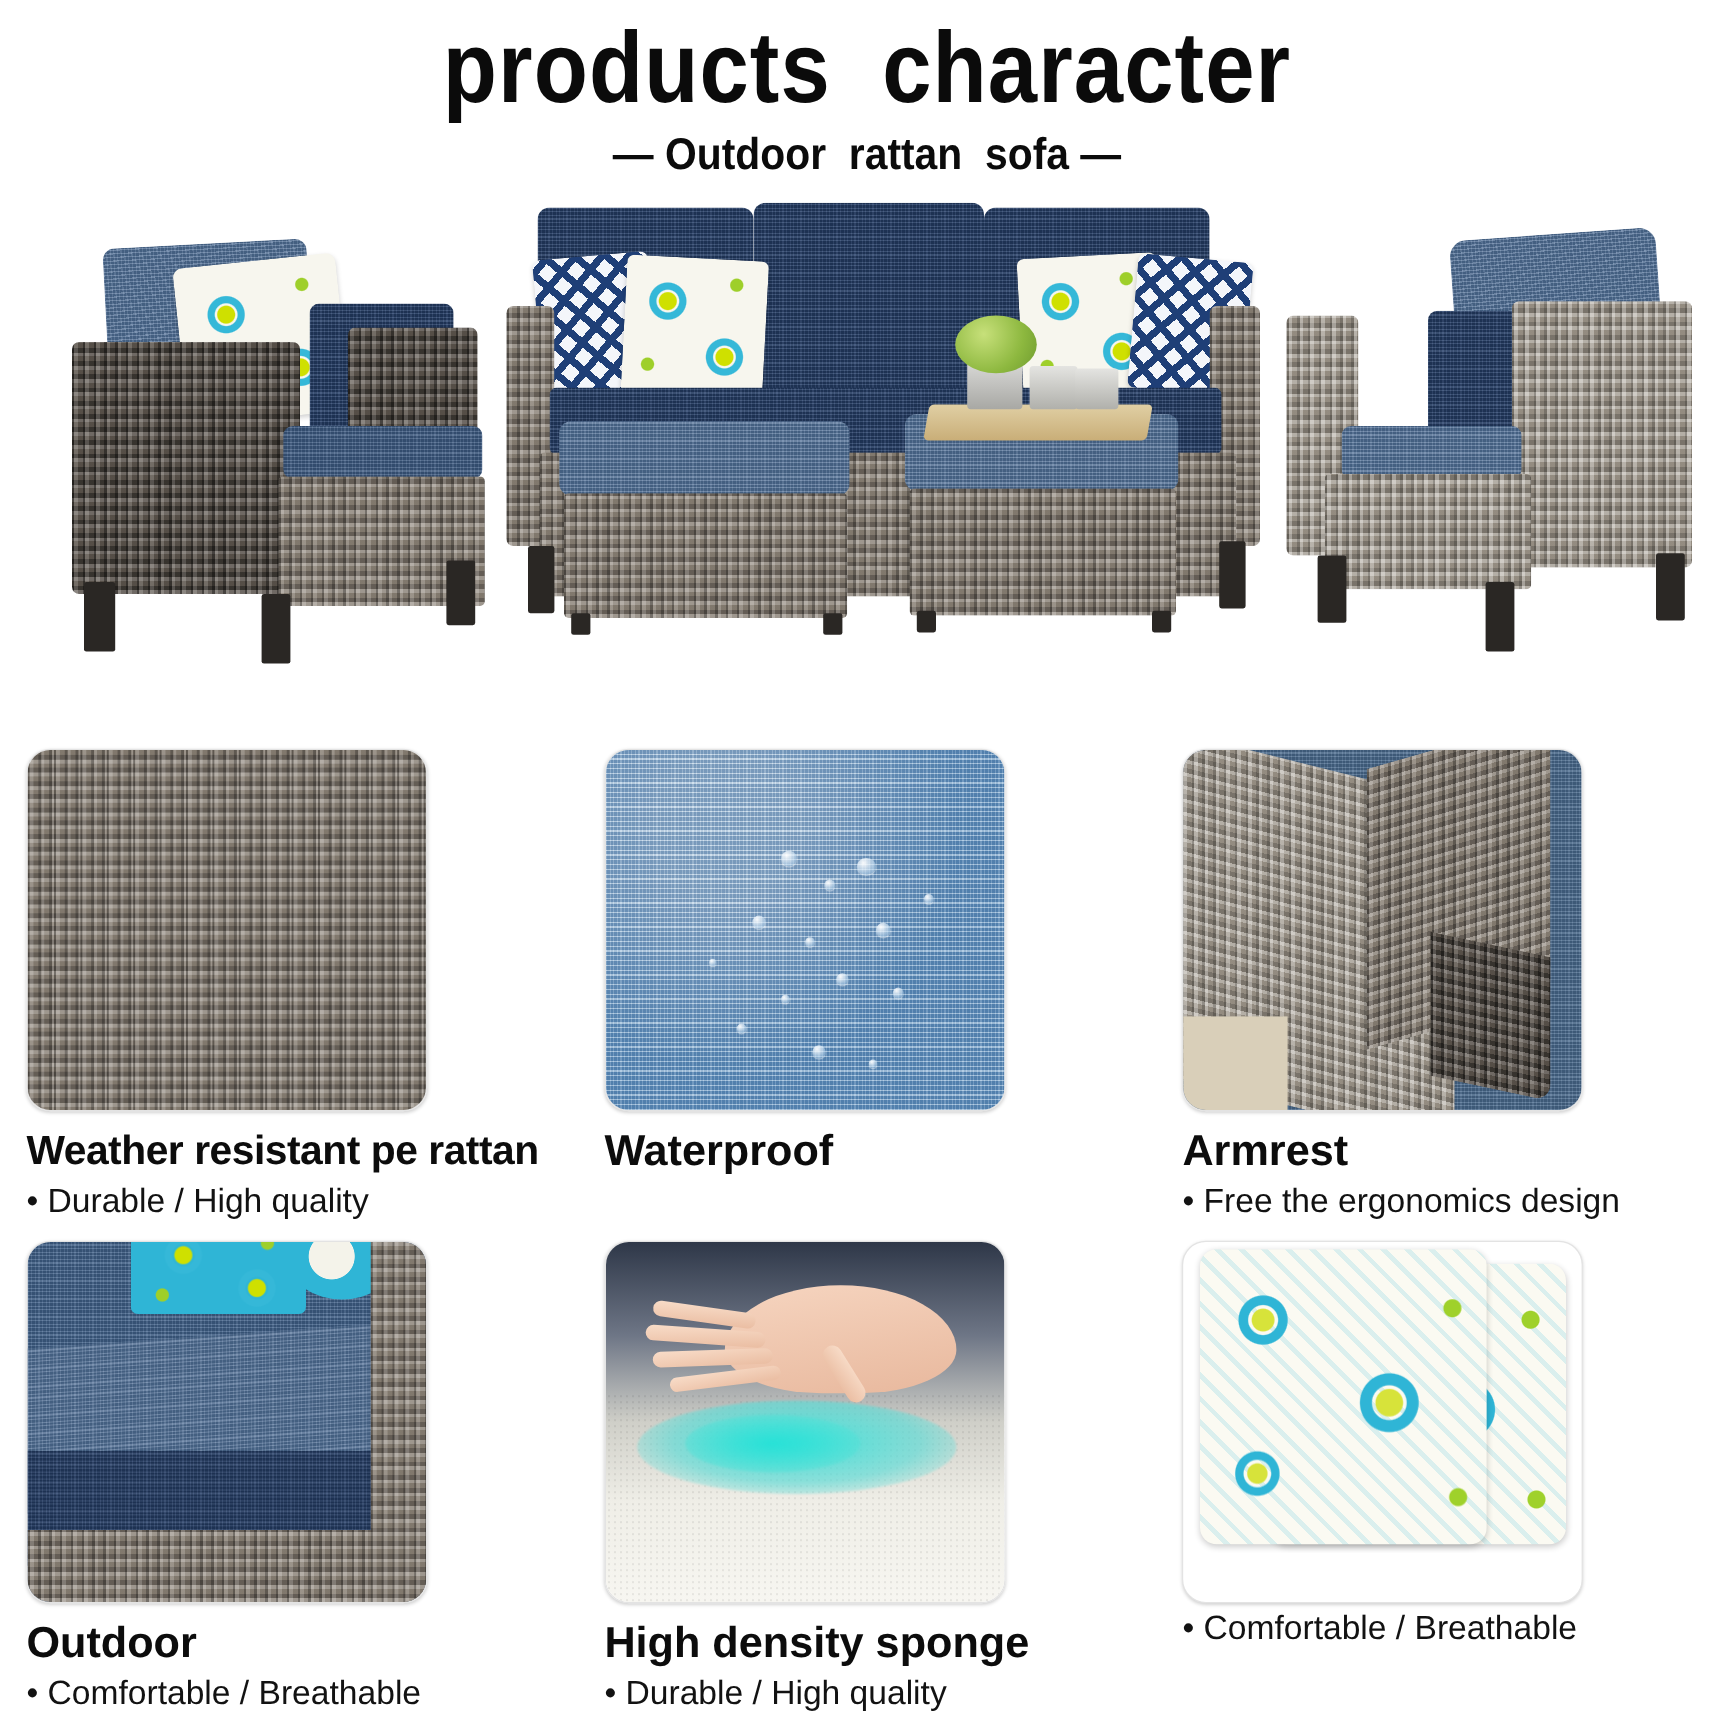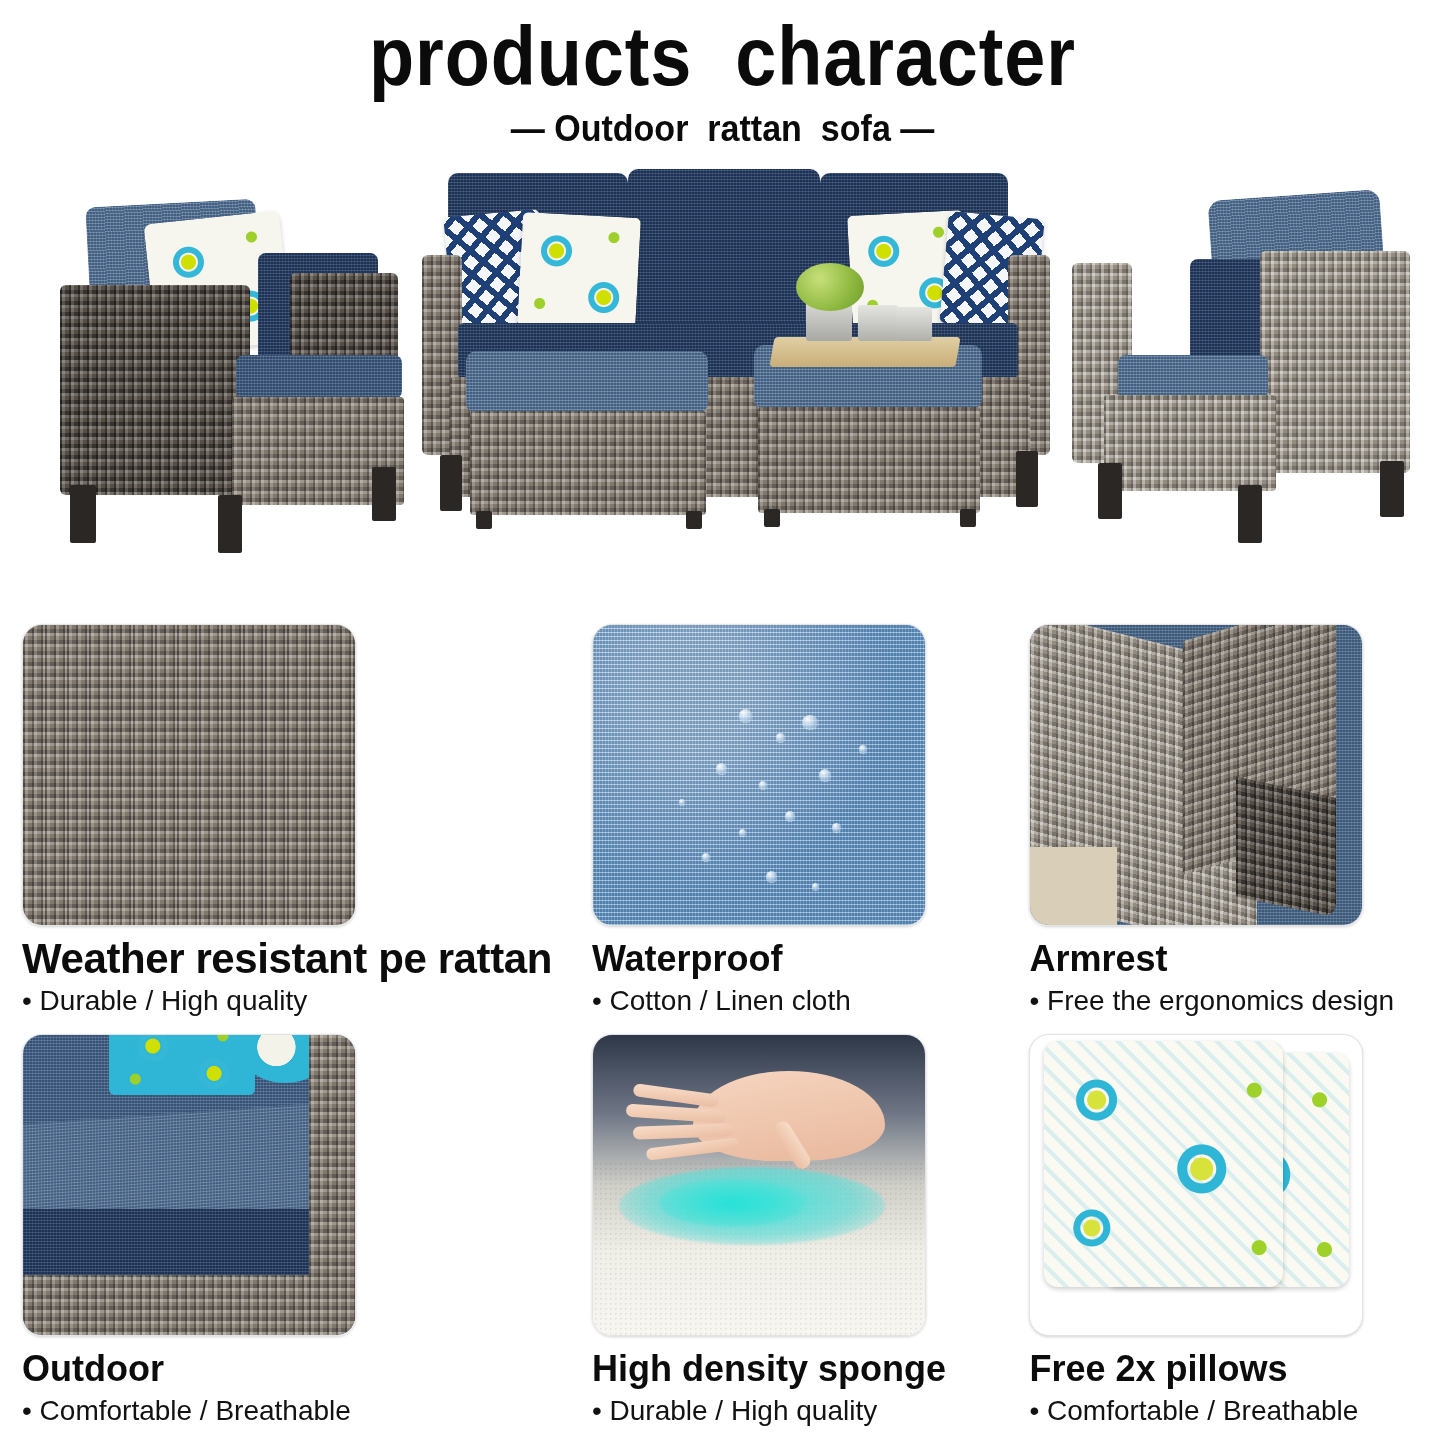--- a/index.html
+++ b/index.html
@@ -114,21 +114,21 @@
   .cell{padding:12px 18px 0 22px;box-sizing:border-box;}
   .thumb{
     width:332px;height:300px;border-radius:20px;overflow:hidden;
     position:relative;border:1px solid #e3e3e3;
     box-shadow:0 1px 3px rgba(0,0,0,.18);
   }
   .cell-title{
     font-size:36px;font-weight:bold;line-height:42px;
     margin-top:12px;color:#0c0c0c;white-space:nowrap;
   }
-  .cell-title.shrink{font-size:42px;letter-spacing:-.4px;}
+  .cell-title.shrink{font-size:34px;letter-spacing:-.4px;}
   .cell-sub{font-size:28px;line-height:34px;margin-top:4px;color:#121212;white-space:nowrap;}
 
   
   .fill{position:absolute;inset:0;}
   .waterfab{
     background-color:#6d9ec9;
     background-image:
       repeating-linear-gradient(0deg,rgba(255,255,255,.36) 0 1px,rgba(30,70,120,.22) 1px 4px),
       repeating-linear-gradient(90deg,rgba(255,255,255,.20) 0 1px,rgba(20,60,110,.15) 1px 3px),
       radial-gradient(ellipse at 30% 22%, rgba(255,255,255,.40) 0 18%, transparent 60%);
@@ -268,21 +268,20 @@
       <div class="drop" style="left:58%;top:62%;width:10px;height:10px;"></div>
       <div class="drop" style="left:44%;top:68%;width:7px;height:7px;"></div>
       <div class="drop" style="left:72%;top:66%;width:9px;height:9px;"></div>
       <div class="drop" style="left:33%;top:76%;width:8px;height:8px;"></div>
       <div class="drop" style="left:52%;top:82%;width:11px;height:11px;"></div>
       <div class="drop" style="left:66%;top:86%;width:7px;height:7px;"></div>
       <div class="drop" style="left:26%;top:58%;width:6px;height:6px;"></div>
       <div class="drop" style="left:80%;top:40%;width:8px;height:8px;"></div>
     </div>
     <div class="cell-title">Waterproof</div>
-    <div class="cell-sub">• Cotton  / Linen cloth</div>
   </div>
 
   <div class="cell">
     <div class="thumb">
       <div class="fill denim" style="background-color:#496a8e;"></div>
       <div class="piece rattan-light" style="left:-6%;top:4%;width:74%;height:96%;transform:skewY(14deg);"></div>
       <div class="piece rattan" style="left:46%;top:-2%;width:46%;height:78%;transform:skewY(-16deg);border-radius:0 0 16px 0;"></div>
       <div class="piece rattan-dark" style="left:62%;top:54%;width:30%;height:40%;transform:skewY(12deg);border-radius:0 0 14px 0;"></div>
       <div class="piece" style="left:0;top:74%;width:26%;height:26%;background:#d9cfb9;"></div>
     </div>
@@ -319,17 +318,16 @@
     </div>
     <div class="cell-title">High density sponge</div>
     <div class="cell-sub">• Durable / High quality</div>
   </div>
 
   <div class="cell">
     <div class="thumb" style="background:#ffffff;">
       <div class="pillow-sq" style="left:22%;top:6%;width:74%;height:78%;"></div>
       <div class="pillow-sq" style="left:4%;top:2%;width:72%;height:82%;"></div>
     </div>
-    <div class="cell-title">Free 2x pillows</div>
     <div class="cell-sub">• Comfortable / Breathable</div>
   </div>
 
 </div>
 
 </body></html>

